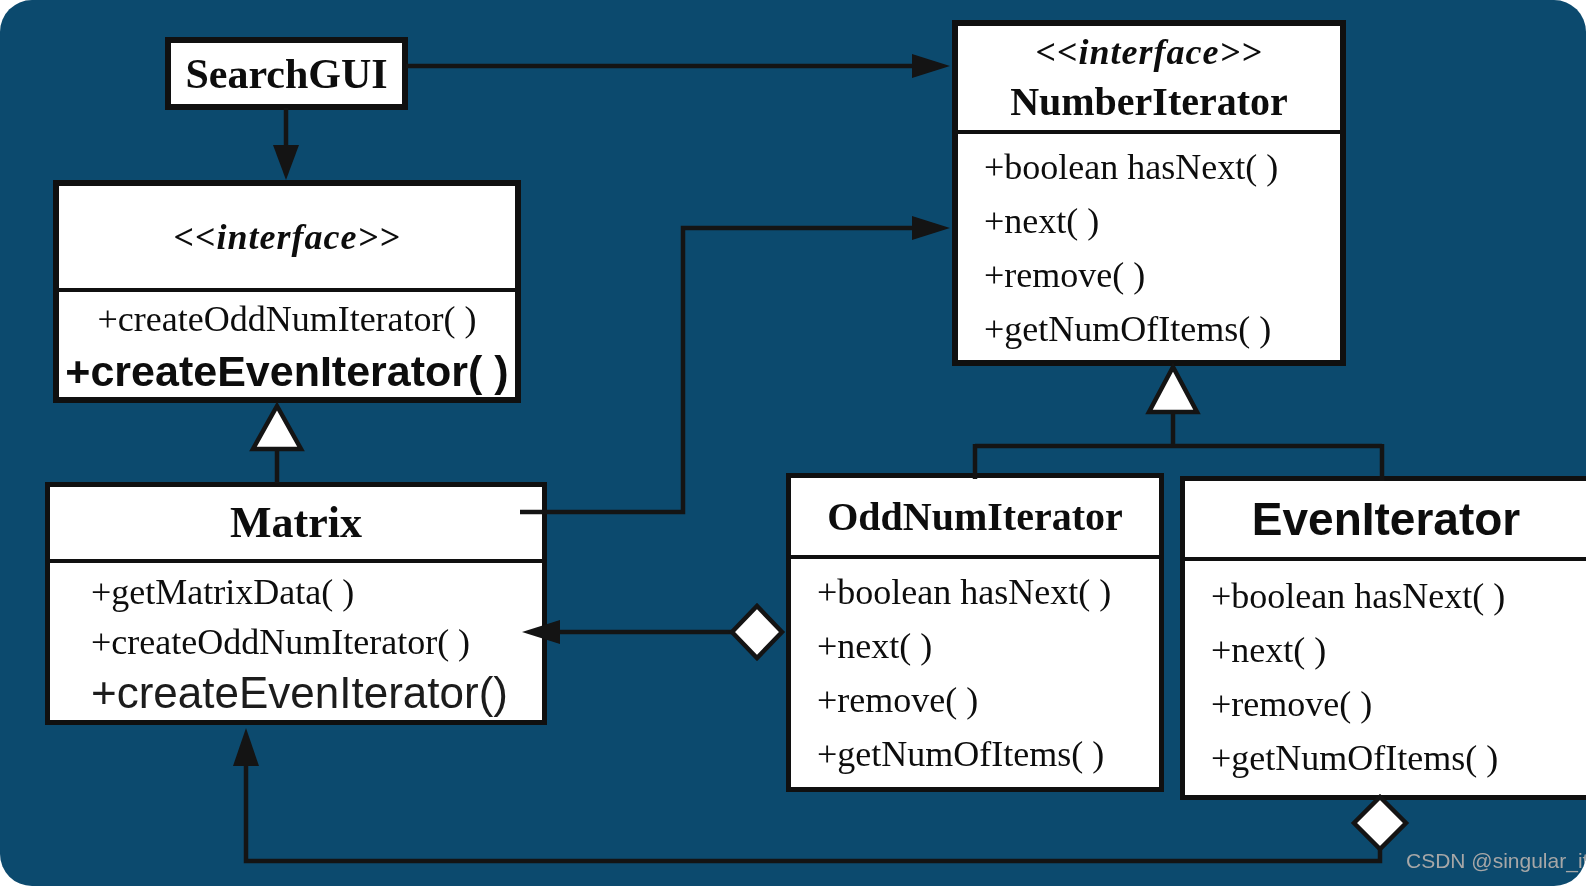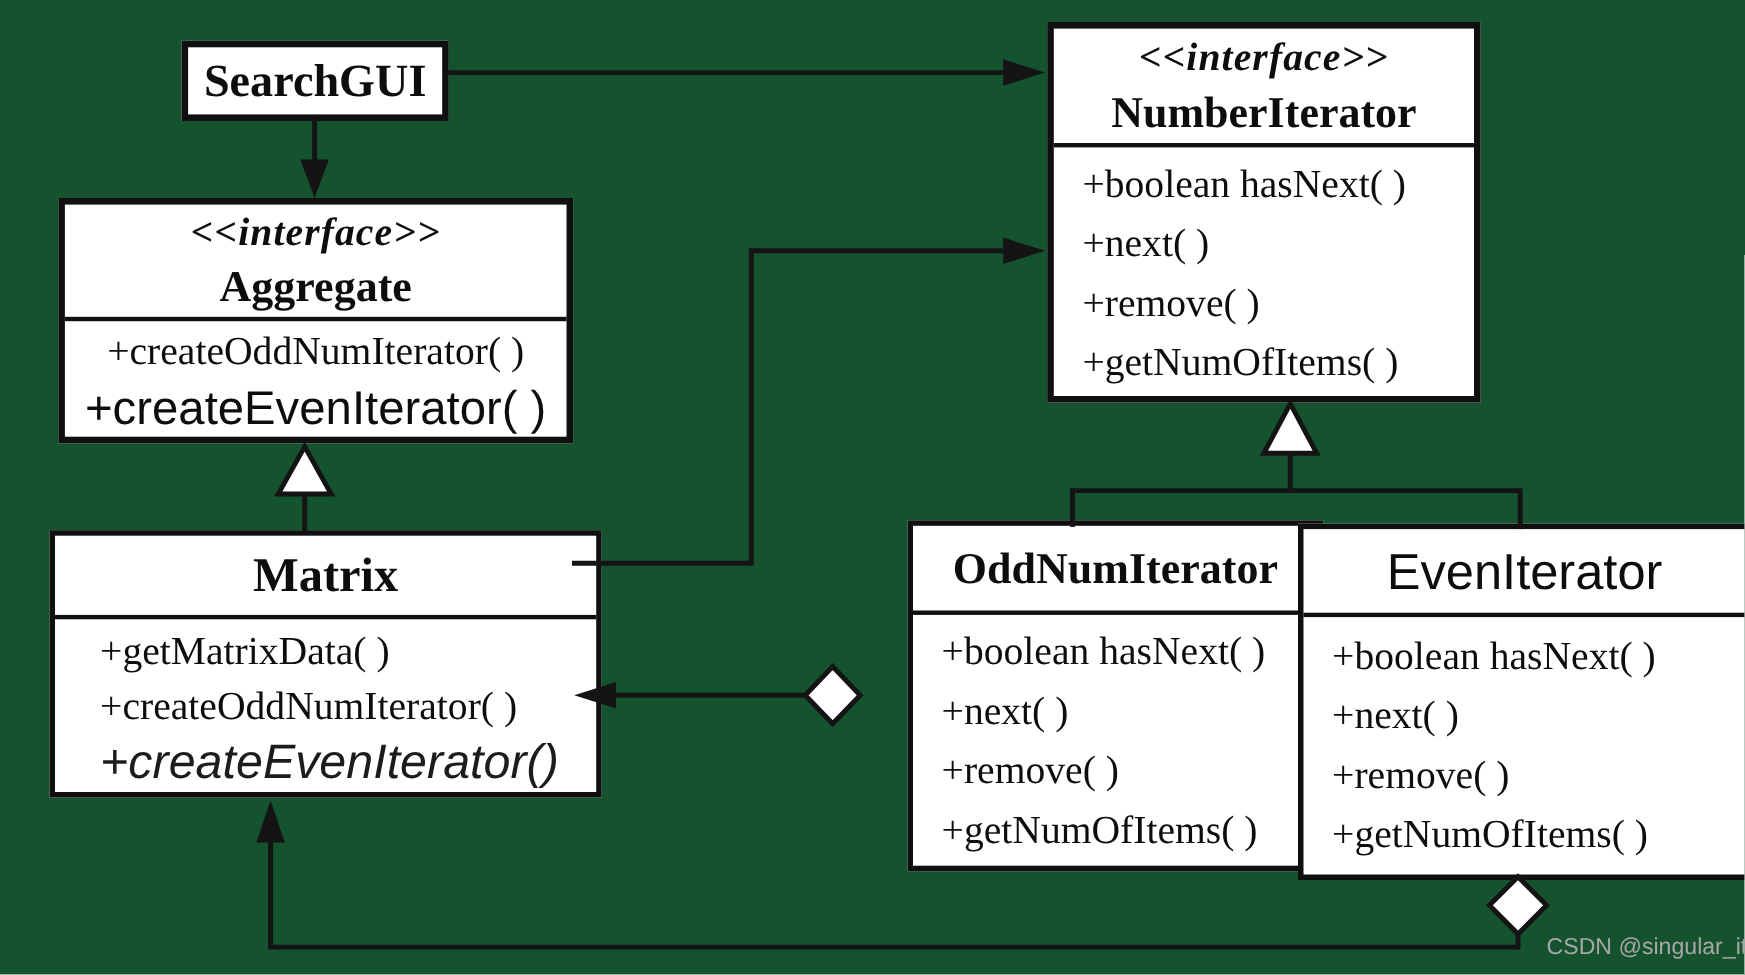--- a/index.html
+++ b/index.html
@@ -1,35 +1,35 @@
 <!DOCTYPE html>
 <html><head>
 <meta charset="utf-8">
 <style>
   html,body{margin:0;padding:0;background:#ffffff;}
   #stage{
-    position:relative;width:1586px;height:886px;background:#14532d;overflow:hidden;
-    font-family:"Liberation Serif",serif;color:#0d0d0d;
+    position:relative;width:1586px;height:886px;background:#0c4a6e;overflow:hidden;
+    font-family:"Liberation Serif",serif;color:#0d0d0d;border-radius:32px;
   }
   .cls{
     position:absolute;background:#ffffff;border:5px solid #101010;box-sizing:border-box;
   }
   .hdr{
     border-bottom:4px solid #101010;display:flex;flex-direction:column;
     justify-content:center;align-items:center;text-align:center;box-sizing:border-box;
   }
   .hdr.noline{border-bottom:none;}
   .stereo{font-weight:bold;font-size:36px;line-height:48px;letter-spacing:1px;font-style:italic;}
   .title{font-weight:bold;font-size:40px;line-height:52px;}
   .methods{box-sizing:border-box;}
   .m{white-space:nowrap;font-weight:normal;font-size:36px;line-height:54px;}
   .left{padding:8px 0 0 26px;text-align:left;}
   .center{text-align:center;}
-  .sans-bold{font-family:"Liberation Sans","DejaVu Sans",sans-serif;font-weight:normal;}
-  .sans-light{font-family:"Liberation Sans","DejaVu Sans",sans-serif;font-weight:400;color:#1c1c1c;font-style:italic;}
+  .sans-bold{font-family:"Liberation Sans","DejaVu Sans",sans-serif;font-weight:bold;}
+  .sans-light{font-family:"Liberation Sans","DejaVu Sans",sans-serif;font-weight:400;color:#1c1c1c;}
   #connectors{position:absolute;left:0;top:0;pointer-events:none;}
   #connectors line, #connectors polyline{stroke:#141414;stroke-width:4.5;fill:none;}
   #connectors .hollow{fill:#ffffff;stroke:#141414;stroke-width:4.5;}
   #connectors .solid{fill:#141414;stroke:none;}
   #watermark{
     position:absolute;left:1406px;top:849px;width:180px;
     font-family:"Liberation Sans","DejaVu Sans",sans-serif;font-size:21px;
     color:#a7a7a7;white-space:nowrap;
   }
 </style>
@@ -40,21 +40,20 @@
 
   <div class="cls" style="left:165px;top:37px;width:243px;height:73px;border-width:6px">
     <div class="hdr noline" style="height:100%">
       <div class="title" style="font-size:42px">SearchGUI</div>
     </div>
   </div>
 
   <div class="cls" style="left:53px;top:180px;width:468px;height:223px;border-width:6px">
     <div class="hdr" style="height:106px">
       <div class="stereo">&lt;&lt;interface&gt;&gt;</div>
-      <div class="title">Aggregate</div>
     </div>
     <div class="methods center" style="padding-top:2px">
       <div class="m" style="line-height:50px">+createOddNumIterator( )</div>
       <div class="m sans-bold" style="font-size:43px;line-height:54px">+createEvenIterator( )</div>
     </div>
   </div>
 
   <div class="cls" style="left:952px;top:20px;width:394px;height:346px;border-width:6px">
     <div class="hdr" style="height:108px">
       <div class="stereo">&lt;&lt;interface&gt;&gt;</div>
@@ -72,21 +71,21 @@
     <div class="hdr" style="height:76px">
       <div class="title" style="font-size:44px">Matrix</div>
     </div>
     <div class="methods left" style="padding-top:4px;padding-left:41px">
       <div class="m" style="line-height:50px">+getMatrixData( )</div>
       <div class="m" style="line-height:50px">+createOddNumIterator( )</div>
       <div class="m sans-light" style="font-size:44px;line-height:52px;padding-left:0">+createEvenIterator()</div>
     </div>
   </div>
 
-  <div class="cls" style="left:825px;top:473px;width:378px;height:319px">
+  <div class="cls" style="left:786px;top:473px;width:378px;height:319px">
     <div class="hdr" style="height:81px">
       <div class="title">OddNumIterator</div>
     </div>
     <div class="methods left" style="padding-top:6px">
       <div class="m">+boolean hasNext( )</div>
       <div class="m">+next( )</div>
       <div class="m">+remove( )</div>
       <div class="m">+getNumOfItems( )</div>
     </div>
   </div>

